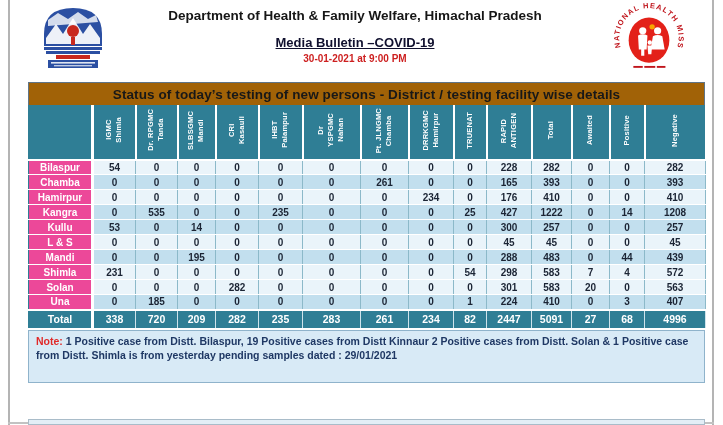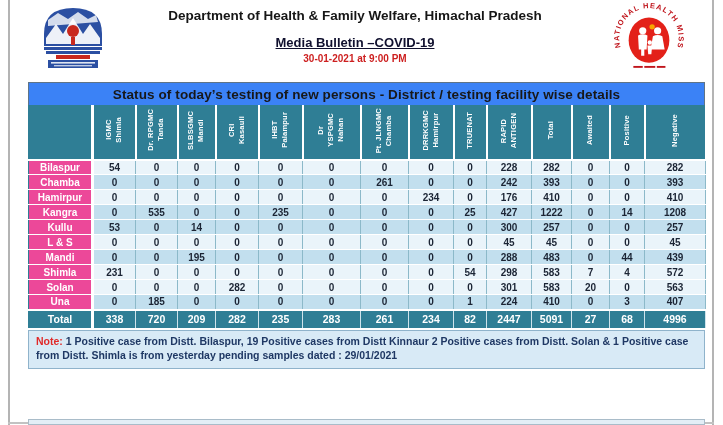--- a/index.html
+++ b/index.html
@@ -17,21 +17,21 @@
   .hdr-dept { font-size:13.5px; font-weight:bold; color:#161616; line-height:1.25; }
   .hdr-bulletin { font-size:13px; font-weight:bold; color:#10102e; text-decoration:underline; margin-top:10px; }
   .hdr-date { font-size:10px; font-weight:bold; color:#cd1f1f; margin-top:3px; }
 
   .hp-logo  { position:absolute; left:34px; top:4px; width:78px; height:70px; }
   .nhm-logo { position:absolute; left:594px; top:1px; width:110px; height:72px; }
 
   
   .content { position:absolute; left:28px; top:82px; width:677px; }
 
-  .tbl-title { background:#3b82f6; border:1px solid #5f7487; border-bottom:none;
+  .tbl-title { background:#a16207; border:1px solid #5f7487; border-bottom:none;
     height:23px; display:flex; align-items:center; justify-content:center;
     font-size:13.5px; font-weight:bold; color:#181818; letter-spacing:0.1px; }
 
   table { width:677px; border-collapse:collapse; table-layout:fixed;
     border:1px solid #2f7e95; }
   th, td { font-weight:bold; overflow:hidden; }
 
   thead th { background:#2f7e95; height:54px; vertical-align:middle; text-align:center;
     border-right:2px solid #ffffff; border-bottom:2px solid #ffffff; padding:0; }
   thead th.corner { border-right:3px solid #ffffff; }
@@ -44,21 +44,21 @@
   tbody td.district { background:#ec4899; color:#ffffff; font-size:10px;
     border-right:3px solid #ffffff; }
   tr.row-odd  td:not(.district) { background:#eaf4fa; }
   tr.row-even td:not(.district) { background:#c2dfee; }
 
   tfoot td { background:#2f7e95; color:#ffffff; height:18px; font-size:10.5px;
     text-align:center; border-right:1px solid #cfe4ec; border-top:2px solid #ffffff; padding:0; }
   tfoot td.district { border-right:3px solid #ffffff; }
 
   .note-box { margin-top:2px; background:#d8eaf6; border:1px solid #8fb3cb;
-    padding:3px 7px 6px 7px; font-size:10.5px; font-weight:bold; color:#1f3864;
+    padding:3px 7px 20px 7px; font-size:10.5px; font-weight:bold; color:#1f3864;
     line-height:1.35; }
   .note-label { color:#e02a2a; }
 
   .bottom-strip { position:absolute; left:28px; top:419px; width:677px; height:6px;
     background:#e3eef6; border:1px solid #a9bcc9; }
 </style>
 </head>
 <body>
 
 <div id="canvas">
@@ -182,21 +182,21 @@
             <td class="district">Chamba</td>
             <td>0</td>
             <td>0</td>
             <td>0</td>
             <td>0</td>
             <td>0</td>
             <td>0</td>
             <td>261</td>
             <td>0</td>
             <td>0</td>
-            <td>242</td>
+            <td>165</td>
             <td>393</td>
             <td>0</td>
             <td>0</td>
             <td>393</td>
           </tr>
           <tr class="row-odd">
             <td class="district">Hamirpur</td>
             <td>0</td>
             <td>0</td>
             <td>0</td>

